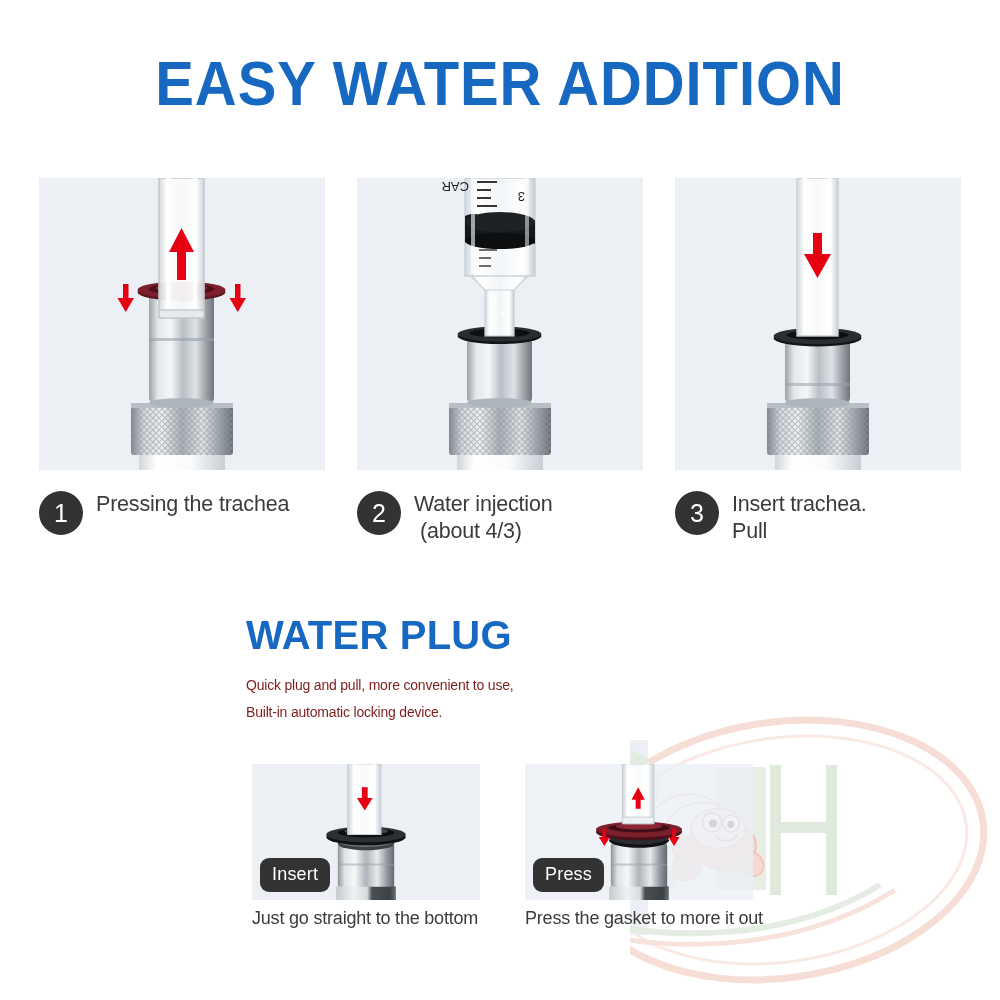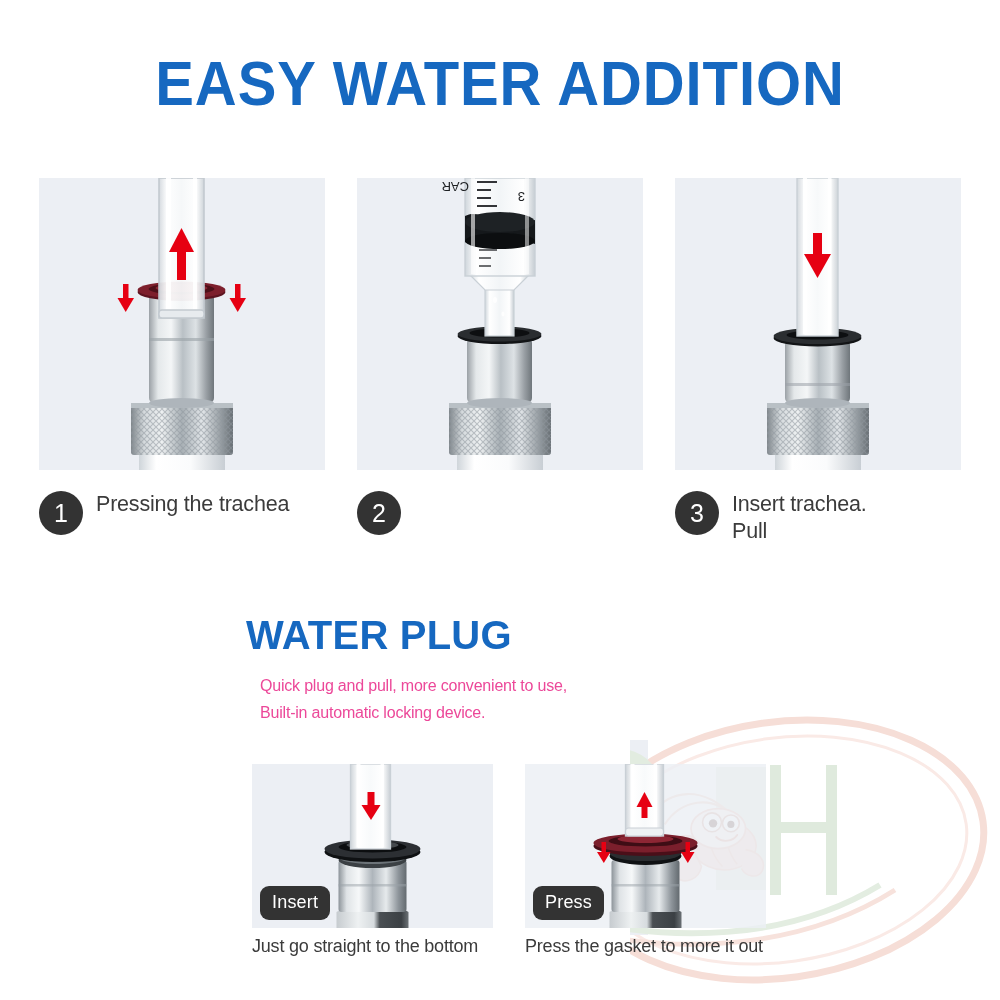--- a/index.html
+++ b/index.html
@@ -103,48 +103,46 @@
     color: #1668c0;
     font-size: 40px;
     line-height: 46px;
     font-weight: bold;
     letter-spacing: 0.2px;
   }
   .quick-desc {
     position: absolute;
     top: 672px;
     left: 246px;
-    font-size: 16px;
+    font-size: 14px;
     line-height: 27px;
-    color: #ec4899;
+    color: #7f1d1d;
     letter-spacing: -0.2px;
-    margin-left: 14px;
   }
 
   
   .bottom {
     position: absolute;
     top: 764px;
     left: 0;
     width: 1000px;
   }
   .bpanel-wrap {
     position: absolute;
     top: 0;
     width: 228px;
   }
   .bpanel-1 { left: 252px; }
   .bpanel-2 { left: 525px; }
   .bpanel {
     width: 228px;
-    height: 164px;
+    height: 136px;
     background: #eceff4;
     position: relative;
     overflow: hidden;
-    padding-left: 13px;
   }
   .bpanel-2 .bpanel { background: transparent; }
   .bpanel-2 .bpanel-bg {
     position: absolute; inset: 0;
     background: #eceff4;
     opacity: 0.82;
   }
   .tag {
     position: absolute;
     left: 8px;
@@ -382,20 +380,24 @@
 
         <text x="112" y="14" fill="#1d1f22" font-size="13" font-family="'Liberation Sans', sans-serif" transform="rotate(180 112 9)">CAR</text>
         <text x="168" y="24" fill="#1d1f22" font-size="13" font-family="'Liberation Sans', sans-serif" transform="rotate(180 168 19)">3</text>
 
         <rect x="114" y="0" width="4" height="96" fill="#ffffff" opacity="0.6"></rect>
         <rect x="168" y="0" width="4" height="96" fill="#ffffff" opacity="0.5"></rect>
       </svg>
     </div>
     <div class="caption">
       <div class="step-num">2</div>
+      <div class="caption-lines">
+        <div>Water injection</div>
+        <div style="padding-left:6px">(about 4/3)</div>
+      </div>
     </div>
   </div>
 
   <div class="step step-3">
     <div class="panel">
       <svg class="fig" viewBox="0 0 286 292">
         <defs>
           <linearGradient id="steelC" x1="0" y1="0" x2="1" y2="0">
             <stop offset="0" stop-color="#9ba1a6"></stop>
               <stop offset="0.14" stop-color="#e4e8ea"></stop>

